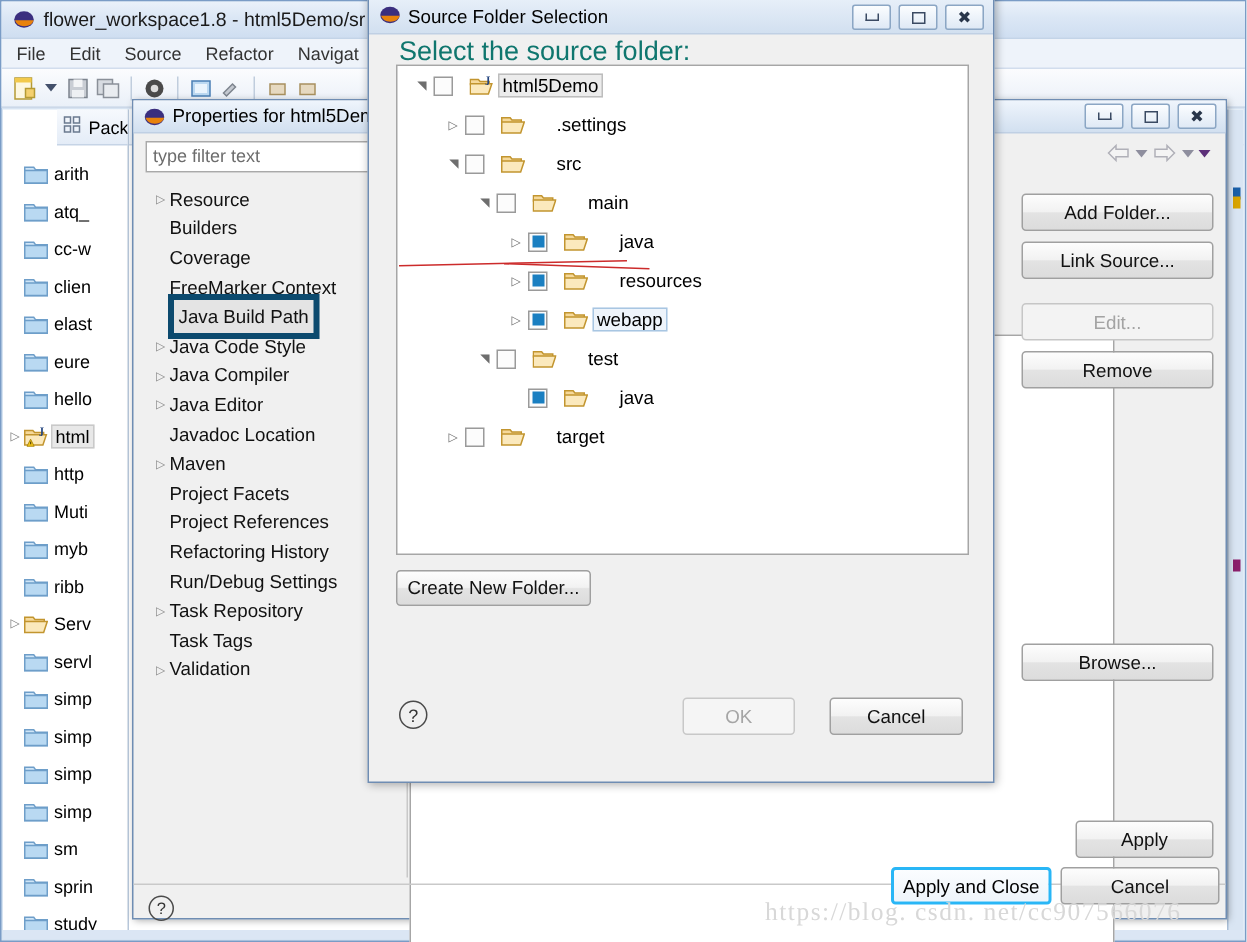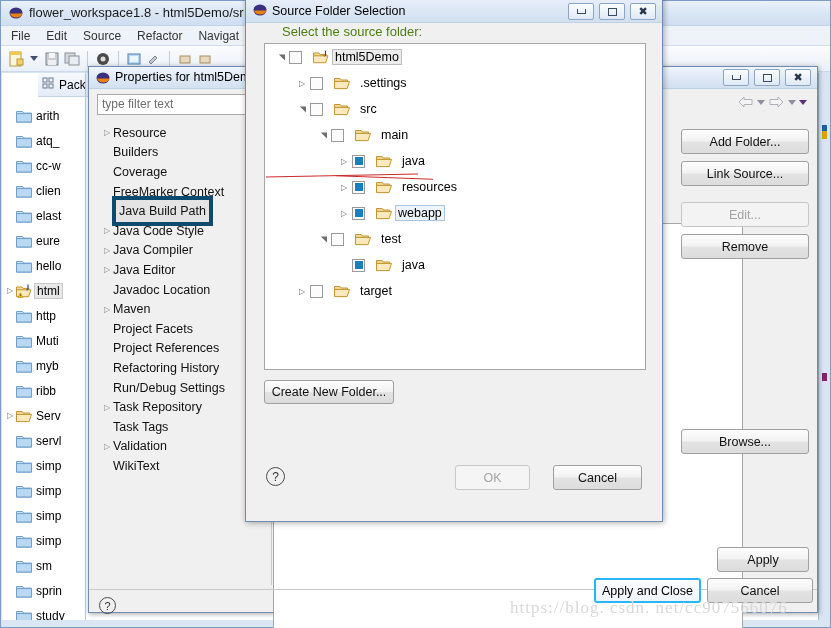--- a/index.html
+++ b/index.html
@@ -167,34 +167,34 @@
     overflow:hidden;
   }
   #src-titlebar{
     height:22px; position:relative;
     background:linear-gradient(to bottom,#eff5fc 0%,#e0eaf6 50%,#d2e0f0 100%);
     border-bottom:1px solid #c0d0e4;
   }
   #src-title-text{ position:absolute; left:26px; top:13px; font-size:12.5px;}
   #src-winbtns{ position:absolute; right:6px; top:12px; display:flex; gap:5px;}
 
-  #src-prompt{ position:absolute; left:20px; top:33px; font-size:13px; color:#4d7c0f;margin-left:16px;}
+  #src-prompt{ position:absolute; left:20px; top:33px; font-size:18px; color:#0f766e;}
   #src-tree{
     position:absolute; left:18px; top:52px; width:382px; height:327px;
     background:#fff; border:1px solid #a6a6a6; overflow:hidden;
   }
   .tree-row{ height:26px; display:flex; align-items:center; white-space:nowrap;}
   .tree-row .twisty{ width:16px; text-align:center; font-size:8px; color:#6e6e6e; flex:none;}
   .tree-row .cb{
     width:13px;height:13px;border:1px solid #9a9a9a; background:#fcfcfc; flex:none;
     display:flex;align-items:center;justify-content:center;
   }
   .tree-row .cb.checked{ background:#fcfcfc;}
   .tree-row .cb.checked i{ display:block; width:8px;height:8px; background:#1a7fc1;}
-  .tree-row .tlabel{ margin-left:10px; font-size:12.5px;}
+  .tree-row .tlabel{ margin-left:21px; font-size:12.5px;}
   .tree-row .folder{ margin-left:5px;}
   .tree-row.sel .tlabel{ background:#eef4fb; border:1px solid #a8c6e2; padding:0 2px; margin-left:3px;}
   .tree-row.sel2 .tlabel{ background:#ececec; border:1px solid #bdbdbd; padding:0 2px; margin-left:3px;}
 
   #redline{
     position:absolute; left:20px; top:184px; width:152px; height:0;
     border-top:1.5px solid #cc2b2b; transform:rotate(-1.2deg);
   }
   #redline2{
     position:absolute; left:90px; top:186px; width:97px; height:0;
@@ -644,24 +644,20 @@
         <span class="lbl">Task Repository</span>
       </div>
       <div class="prop-item">
         <span class="tri"></span>
         <span class="lbl">Task Tags</span>
       </div>
       <div class="prop-item">
         <span class="tri">▷</span>
         <span class="lbl">Validation</span>
       </div>
-      <div class="prop-item">
-        <span class="tri"></span>
-        <span class="lbl">WikiText</span>
-      </div>
     </div>
 
   <div id="prop-right-panel">
     <div id="bp-list-frame"></div>
   <div class="side-btn" style="top: 6px;">Add Folder...</div>
       <div class="side-btn" style="top: 38px;">Link Source...</div>
       <div class="side-btn disabled" style="top: 79px;">Edit...</div>
       <div class="side-btn" style="top: 111px;">Remove</div>
       <div class="side-btn" style="top: 306px;">Browse...</div>
       <div class="dlg-btn" style="position: absolute; right: 0px; top: 424px; width: 92px;">Apply</div>

